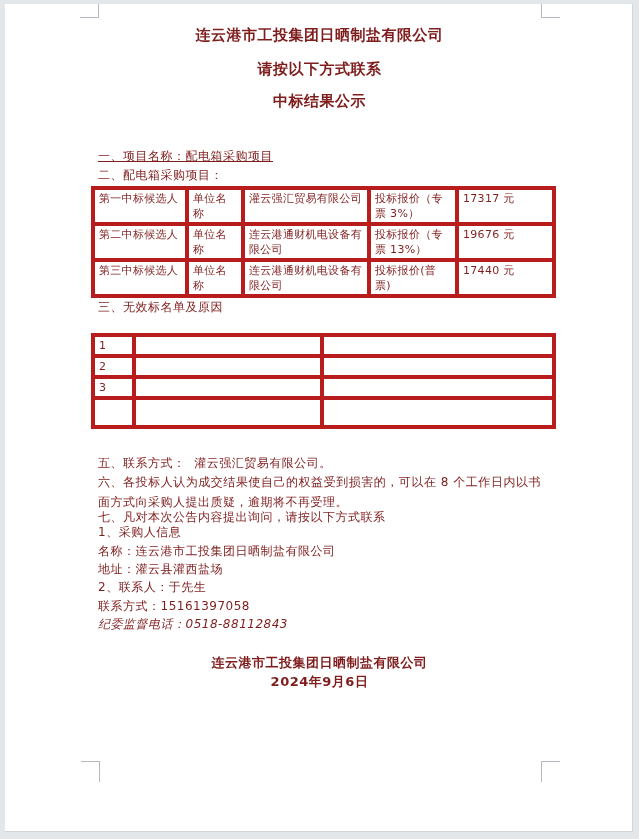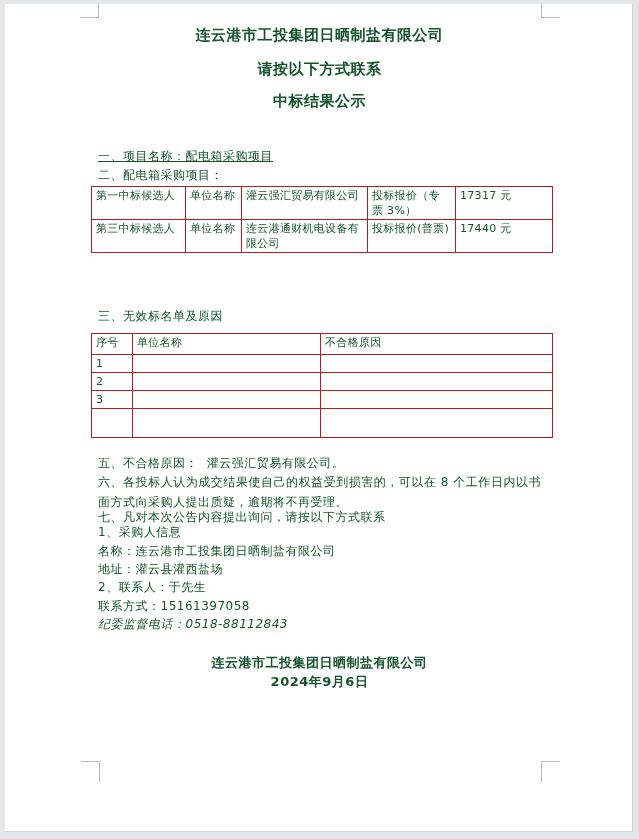--- a/index.html
+++ b/index.html
@@ -19,21 +19,21 @@
   .page {
     position: absolute;
     left: 5px;
     top: 4px;
     width: 628px;
     height: 828px;
     background: #ffffff;
     border-right: 1px solid #d2d6da;
     border-bottom: 1px solid #d2d6da;
     box-sizing: border-box;
-    color: #14532d;
+    color: #7f1d1d;
   }
   
   .crop { position: absolute; }
   .crop.tl { left: 75px; top: 0;    width: 18px; height: 13px; border-right: 1px solid #b4bac0; border-bottom: 1px solid #b4bac0; }
   .crop.tr { left: 536px; top: 0;   width: 18px; height: 13px; border-left: 1px solid #b4bac0; border-bottom: 1px solid #b4bac0; }
   .crop.bl { left: 76px; top: 757px; width: 18px; height: 20px; border-right: 1px solid #b4bac0; border-top: 1px solid #b4bac0; }
   .crop.br { left: 536px; top: 757px; width: 18px; height: 20px; border-left: 1px solid #b4bac0; border-top: 1px solid #b4bac0; }
 
   .title {
     position: absolute;
@@ -53,41 +53,41 @@
   .para {
     position: absolute;
     left: 93px;
     width: 448px;
     font-size: 12px;
     line-height: 19px;
     letter-spacing: 0.5px;
   }
   .s1 { top: 143px; text-decoration: underline; }
   .s2 { top: 162px; }
-  .s3 { top: 303px; }
+  .s3 { top: 294px; }
   .s5 { top: 450px; white-space: pre-wrap; }
   .s6 { top: 469px; width: 443px; text-align: justify; line-height: 19.5px; }
   .s7 { top: 504px; }
   .c1 { top: 519px; }
   .c2 { top: 538px; }
   .c3 { top: 556px; }
   .c4 { top: 574px; }
   .c5 { top: 593px; }
   .c6 { top: 611px; font-style: italic; }
 
   table.tbl {
     position: absolute;
     left: 86px;
     width: 461px;
     border-collapse: collapse;
     table-layout: fixed;
     font-size: 11px;
   }
   table.tbl td {
-    border: 1px solid #b91c1c;
+    border: 4px solid #b91c1c;
     padding: 1px 4px;
     vertical-align: top;
     line-height: 15px;
     letter-spacing: 0.3px;
     overflow: hidden;
   }
   .tbl1 { top: 182px; }
   .tbl1 tr { height: 33px; }
   .tbl2 { top: 329px; }
   .tbl2 tr.hdr  { height: 21px; }
@@ -138,43 +138,45 @@
       </colgroup>
       <tbody>
         <tr>
           <td>第一中标候选人</td>
           <td>单位名称</td>
           <td>灌云强汇贸易有限公司</td>
           <td>投标报价（专票 3%）</td>
           <td>17317 元</td>
         </tr>
         <tr>
+          <td>第二中标候选人</td>
+          <td>单位名称</td>
+          <td>连云港通财机电设备有限公司</td>
+          <td>投标报价（专票 13%）</td>
+          <td>19676 元</td>
+        </tr>
+        <tr>
           <td>第三中标候选人</td>
           <td>单位名称</td>
           <td>连云港通财机电设备有限公司</td>
           <td>投标报价(普票)</td>
           <td>17440 元</td>
         </tr>
       </tbody>
     </table>
 
     <div class="para s3">三、无效标名单及原因</div>
 
     <table class="tbl tbl2">
       <colgroup>
         <col style="width:41px">
           <col style="width:188px">
           <col style="width:232px">
       </colgroup>
       <tbody>
-        <tr class="hdr">
-          <td>序号</td>
-          <td>单位名称</td>
-          <td>不合格原因</td>
-        </tr>
         <tr class="r1">
           <td>1</td>
           <td></td>
           <td></td>
         </tr>
         <tr class="r2">
           <td>2</td>
           <td></td>
           <td></td>
         </tr>
@@ -184,21 +186,21 @@
           <td></td>
         </tr>
         <tr class="r4">
           <td></td>
           <td></td>
           <td></td>
         </tr>
       </tbody>
     </table>
 
-    <div class="para s5">五、不合格原因：  灌云强汇贸易有限公司。</div>
+    <div class="para s5">五、联系方式：  灌云强汇贸易有限公司。</div>
     <div class="para s6">六、各投标人认为成交结果使自己的权益受到损害的，可以在 8 个工作日内以书面方式向采购人提出质疑，逾期将不再受理。</div>
     <div class="para s7">七、凡对本次公告内容提出询问，请按以下方式联系</div>
 
     <div class="para c1">1、采购人信息</div>
     <div class="para c2">名称：连云港市工投集团日晒制盐有限公司</div>
     <div class="para c3">地址：灌云县灌西盐场</div>
     <div class="para c4">2、联系人：于先生</div>
     <div class="para c5">联系方式：15161397058</div>
     <div class="para c6">纪委监督电话：0518-88112843</div>
 

